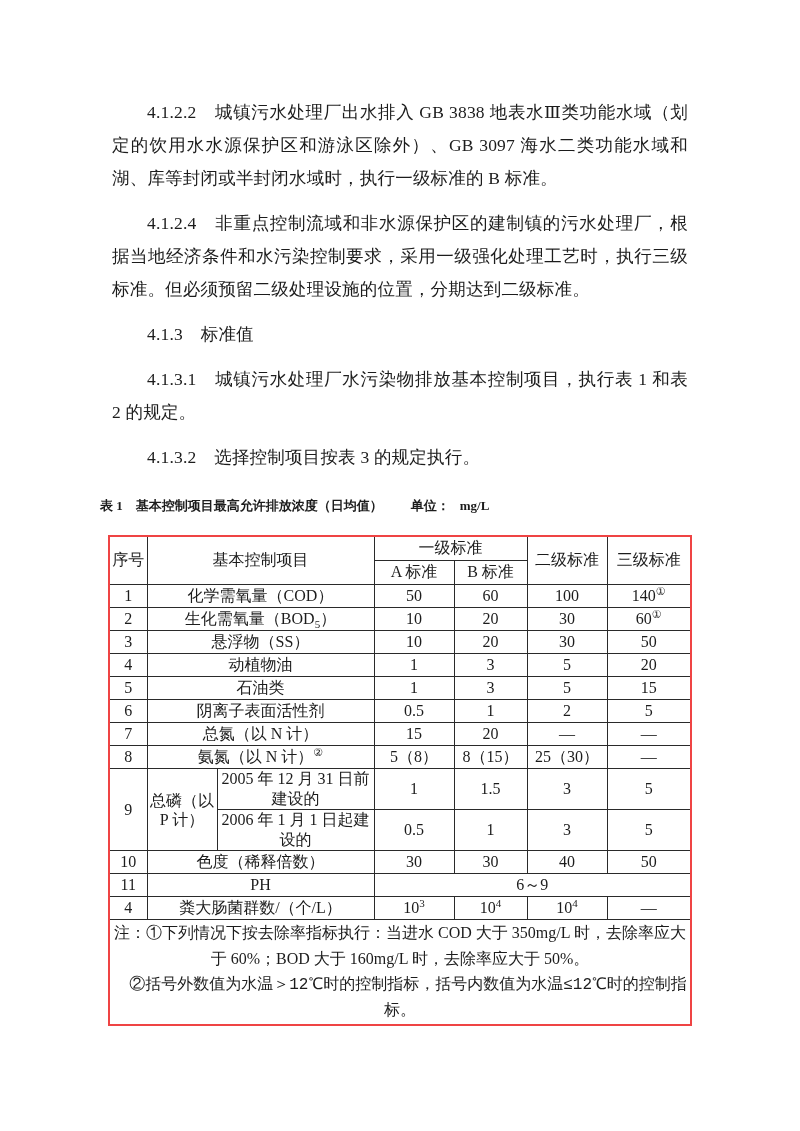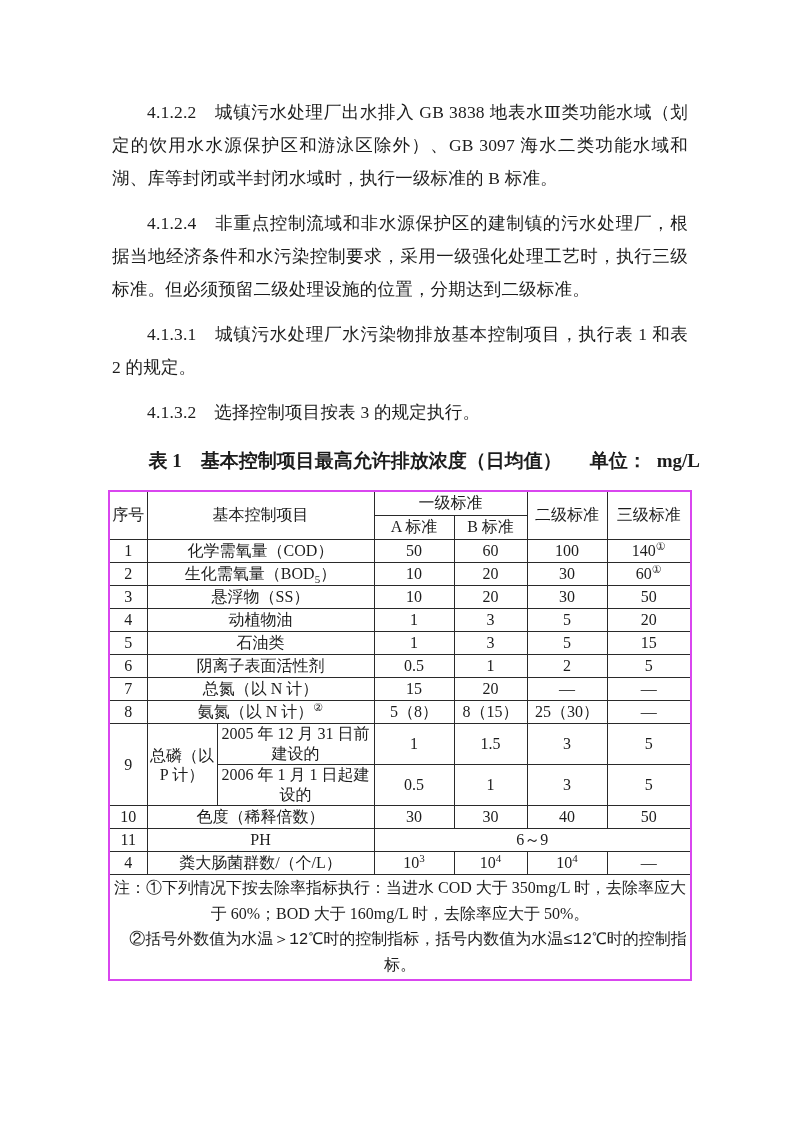--- a/index.html
+++ b/index.html
@@ -16,34 +16,34 @@
   p.para {
     margin: 12px;
     font-size: 17.5px;
     line-height: 33px;
     text-align: justify;
     text-indent: 2em;
     letter-spacing: 0.2px;
   }
   .tbl-title {
     margin: 19px 0 10px 0;
-    text-align: right;
+    text-align: left;
     font-weight: bold;
-    font-size: 19px;
+    font-size: 13px;
     line-height: 26px;
     white-space: nowrap;
   }
   .tbl-title .unit { margin-left: 28px; }
   .tbl-title .unit-val { margin-left: 10px; }
   table.std {
     border-collapse: collapse;
     table-layout: fixed;
     width: 582px;
     margin: 16px auto;
-    border: 2px solid #d946ef;
+    border: 2px solid #ef4444;
   }
   table.std th, table.std td {
     border: 1px solid #2a2a2a;
     font-weight: normal;
     font-size: 16px;
     text-align: center;
     vertical-align: middle;
     padding: 0 2px;
     overflow: hidden;
   }
@@ -63,20 +63,21 @@
   }
   td.notes .note2 { text-indent: 1em; font-family: Liberation Mono, monospace; }
 </style>
 </head>
 <body>
 
 <div class="page">
 
   <p class="para">4.1.2.2　城镇污水处理厂出水排入 GB 3838 地表水Ⅲ类功能水域（划定的饮用水水源保护区和游泳区除外）、GB 3097 海水二类功能水域和湖、库等封闭或半封闭水域时，执行一级标准的 B 标准。</p>
   <p class="para">4.1.2.4　非重点控制流域和非水源保护区的建制镇的污水处理厂，根据当地经济条件和水污染控制要求，采用一级强化处理工艺时，执行三级标准。但必须预留二级处理设施的位置，分期达到二级标准。</p>
+  <p class="para">4.1.3　标准值</p>
   <p class="para">4.1.3.1　城镇污水处理厂水污染物排放基本控制项目，执行表 1 和表 2 的规定。</p>
   <p class="para">4.1.3.2　选择控制项目按表 3 的规定执行。</p>
 
   <div class="tbl-title">
     <span>表 1　基本控制项目最高允许排放浓度（日均值）</span><span class="unit">单位：</span><span class="unit-val">mg/L</span>
   </div>
 
   <table class="std">
     <colgroup>
       <col style="width:38px">

